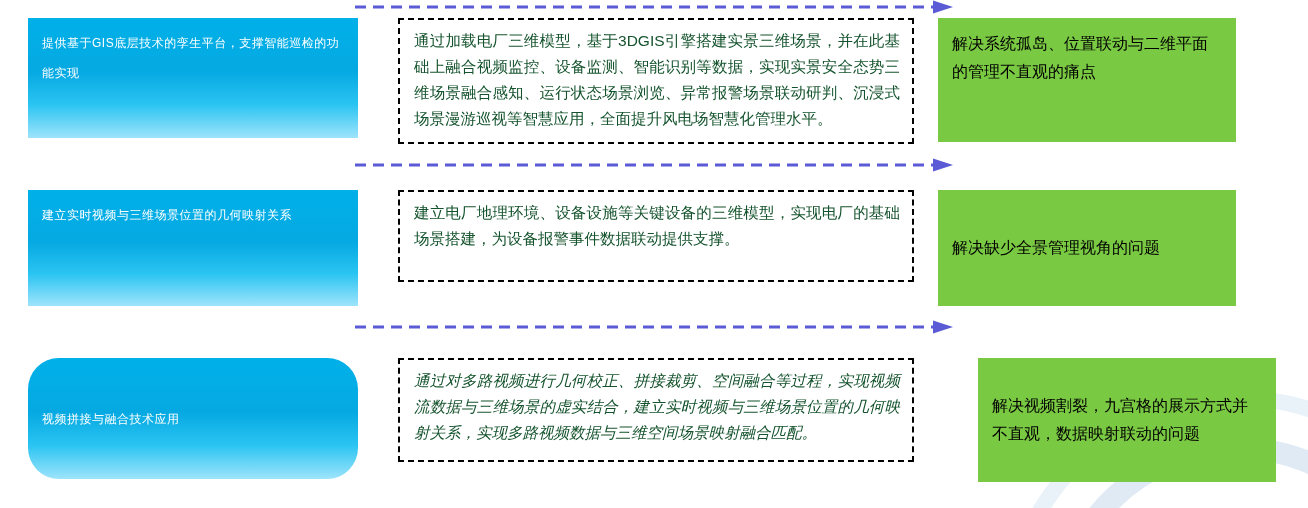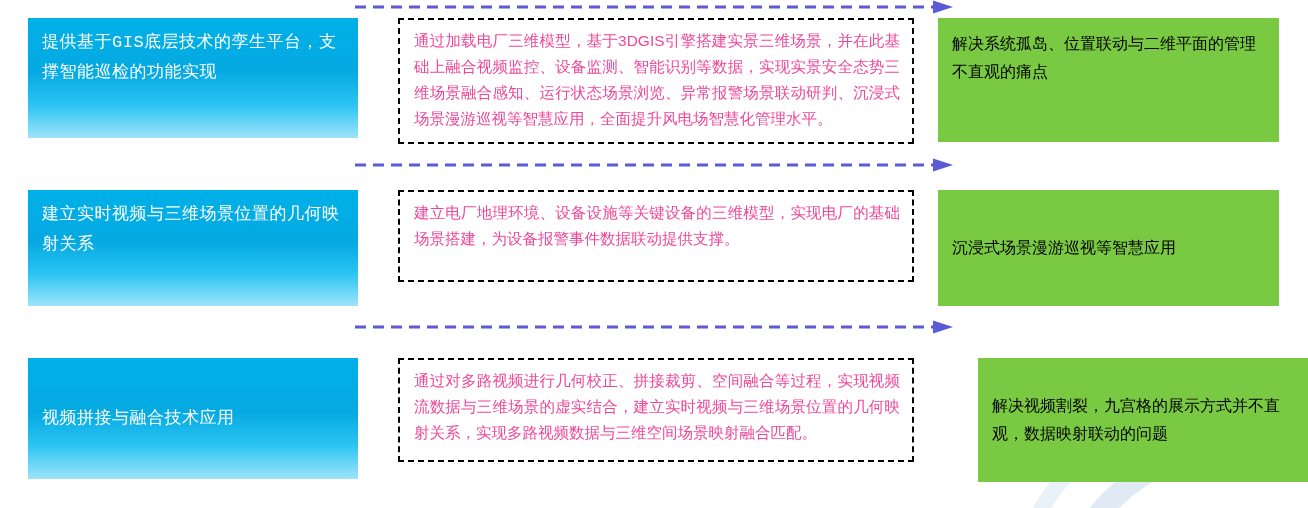--- a/index.html
+++ b/index.html
@@ -43,57 +43,56 @@
   .row-3 { top: 358px; }
 
   
   .cell-left {
     position: absolute;
     left: 28px;
     width: 330px;
     box-sizing: border-box;
     background: linear-gradient(to bottom, #00b0e8 0%, #06a9e2 45%, #2ac4f2 72%, #9ee4fb 100%);
     color: #ffffff;
-    font-size: 17px;
+    font-size: 12px;
     line-height: 30px;
     padding: 10px 14px;
     letter-spacing: 0.5px;
-    font-family: Liberation Mono, monospace;
   }
   .r1 .cell-left { height: 120px; }
   .r2 .cell-left { height: 116px; }
-  .r3 .cell-left { height: 121px; }
+  .r3 .cell-left { height: 121px; border-radius: 31px; }
 
   .cell-left .txt {
     display: block;
   }
 
   
   .cell-mid {
     position: absolute;
     left: 398px;
     width: 516px;
     box-sizing: border-box;
     border: 2px dashed #000000;
     background: #ffffff;
-    color: #ec4899;
+    color: #14532d;
     font-size: 15.5px;
     line-height: 26px;
     padding: 8px 12px 8px 14px;
     text-align: justify;
   }
   .r1 .cell-mid { height: 126px; }
   .r2 .cell-mid { height: 92px; }
-  .r3 .cell-mid { height: 104px; }
+  .r3 .cell-mid { height: 104px; font-style: italic; }
 
   
   .cell-right {
     position: absolute;
     left: 938px;
-    width: 341px;
+    width: 298px;
     box-sizing: border-box;
     background: #7ac943;
     color: #000000;
     font-size: 16px;
     line-height: 28px;
     padding: 12px 14px;
     font-family: Liberation Serif, serif;
   }
   .r1 .cell-right { height: 124px; }
   .r2 .cell-right { height: 116px; }
@@ -157,21 +156,21 @@
   </div>
 
   <div class="row row-2 r2">
     <div class="cell-left">
       <span class="txt">建立实时视频与三维场景位置的几何映射关系</span>
     </div>
     <div class="cell-mid">
       <span>建立电厂地理环境、设备设施等关键设备的三维模型，实现电厂的基础场景搭建，为设备报警事件数据联动提供支撑。</span>
     </div>
     <div class="cell-right">
-      <span class="vcenter">沉浸式场景漫游巡视等智慧应用</span>
+      <span class="vcenter">解决缺少全景管理视角的问题</span>
     </div>
   </div>
 
   <div class="arrow arrow-mid2">
     <svg width="600" height="14" viewBox="0 0 600 14">
       <line x1="0" y1="7" x2="578" y2="7" stroke="#5b5bd6" stroke-width="3" stroke-dasharray="11,7"></line>
       <polygon points="578,0.5 598,7 578,13.5" fill="#5b5bd6"></polygon>
     </svg>
   </div>
 

